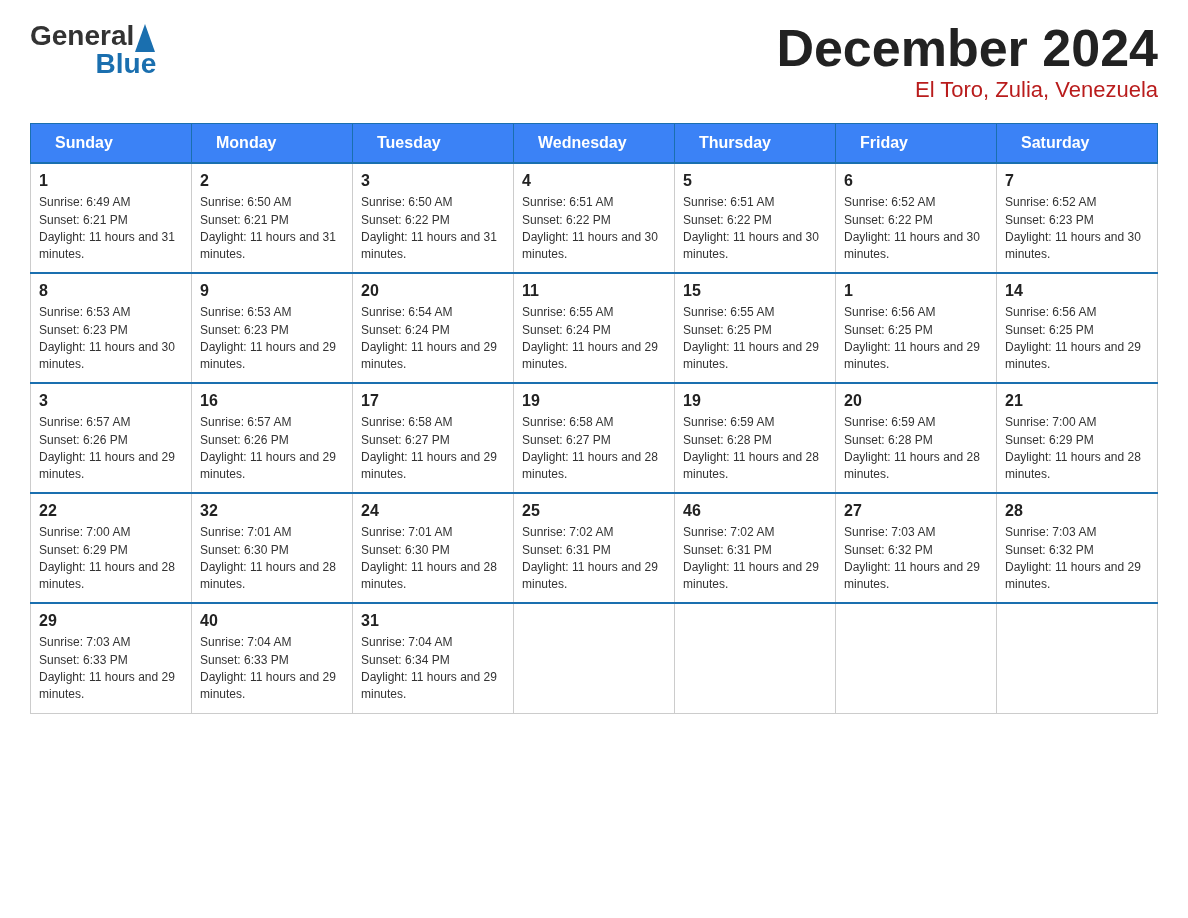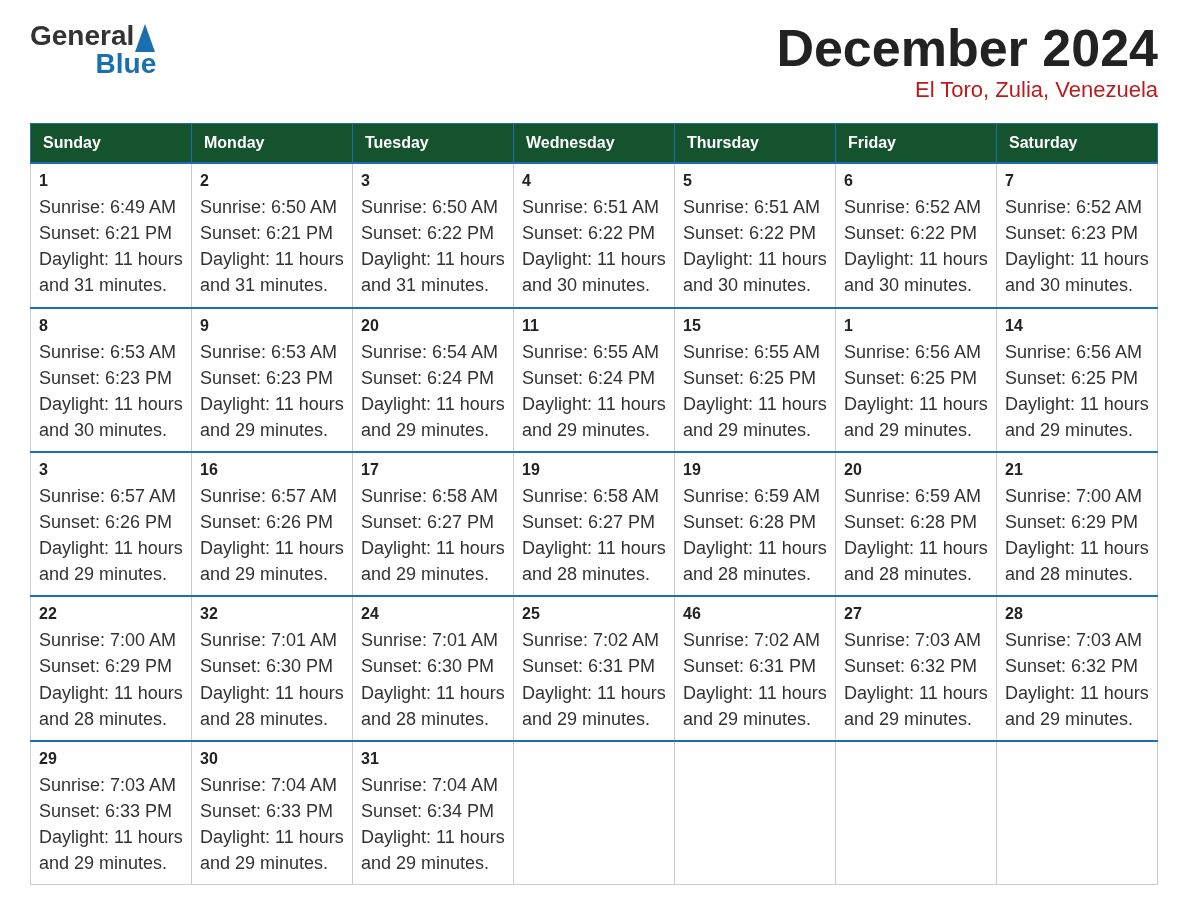--- a/index.html
+++ b/index.html
@@ -49,23 +49,23 @@
     .location-title {
       font-size: 22px;
       color: #b91c1c;
     }
     table {
       width: 100%;
       border-collapse: collapse;
       table-layout: fixed;
     }
     th {
-      background-color: #14532d;
+      background-color: #3b82f6;
       color: #fff;
-      padding: 10px 12px;
+      padding: 10px 24px;
       text-align: left;
       font-size: 16px;
       font-weight: bold;
       border: 1px solid #1a6faf;
     }
     td {
       vertical-align: top;
       padding: 8px 8px;
       border: 1px solid #ccc;
       font-size: 12.5px;
@@ -75,21 +75,21 @@
     .day-number {
       font-size: 16px;
       font-weight: bold;
       color: #222;
       display: block;
       margin-bottom: 4px;
     }
     .day-info {
       line-height: 1.45;
       color: #333;
-      font-size: 18px;
+      font-size: 12px;
     }
     td.empty {
       background: #fff;
     }
     tr td {
       border-top: 2px solid #1a6faf;
     }
     tr:not(:first-of-type) td {
       border-top: 2px solid #1a6faf;
     }
@@ -172,21 +172,21 @@
         <td><span class="day-number">22</span><span class="day-info">Sunrise: 7:00 AM<br>Sunset: 6:29 PM<br>Daylight: 11 hours and 28 minutes.</span></td>
         <td><span class="day-number">32</span><span class="day-info">Sunrise: 7:01 AM<br>Sunset: 6:30 PM<br>Daylight: 11 hours and 28 minutes.</span></td>
         <td><span class="day-number">24</span><span class="day-info">Sunrise: 7:01 AM<br>Sunset: 6:30 PM<br>Daylight: 11 hours and 28 minutes.</span></td>
         <td><span class="day-number">25</span><span class="day-info">Sunrise: 7:02 AM<br>Sunset: 6:31 PM<br>Daylight: 11 hours and 29 minutes.</span></td>
         <td><span class="day-number">46</span><span class="day-info">Sunrise: 7:02 AM<br>Sunset: 6:31 PM<br>Daylight: 11 hours and 29 minutes.</span></td>
         <td><span class="day-number">27</span><span class="day-info">Sunrise: 7:03 AM<br>Sunset: 6:32 PM<br>Daylight: 11 hours and 29 minutes.</span></td>
         <td><span class="day-number">28</span><span class="day-info">Sunrise: 7:03 AM<br>Sunset: 6:32 PM<br>Daylight: 11 hours and 29 minutes.</span></td>
       </tr>
       <tr>
         <td><span class="day-number">29</span><span class="day-info">Sunrise: 7:03 AM<br>Sunset: 6:33 PM<br>Daylight: 11 hours and 29 minutes.</span></td>
-        <td><span class="day-number">30</span><span class="day-info">Sunrise: 7:04 AM<br>Sunset: 6:33 PM<br>Daylight: 11 hours and 29 minutes.</span></td>
+        <td><span class="day-number">40</span><span class="day-info">Sunrise: 7:04 AM<br>Sunset: 6:33 PM<br>Daylight: 11 hours and 29 minutes.</span></td>
         <td><span class="day-number">31</span><span class="day-info">Sunrise: 7:04 AM<br>Sunset: 6:34 PM<br>Daylight: 11 hours and 29 minutes.</span></td>
         <td class="empty"></td>
         <td class="empty"></td>
         <td class="empty"></td>
         <td class="empty"></td>
       </tr>
     </tbody>
 </table>
 
 </body></html>

